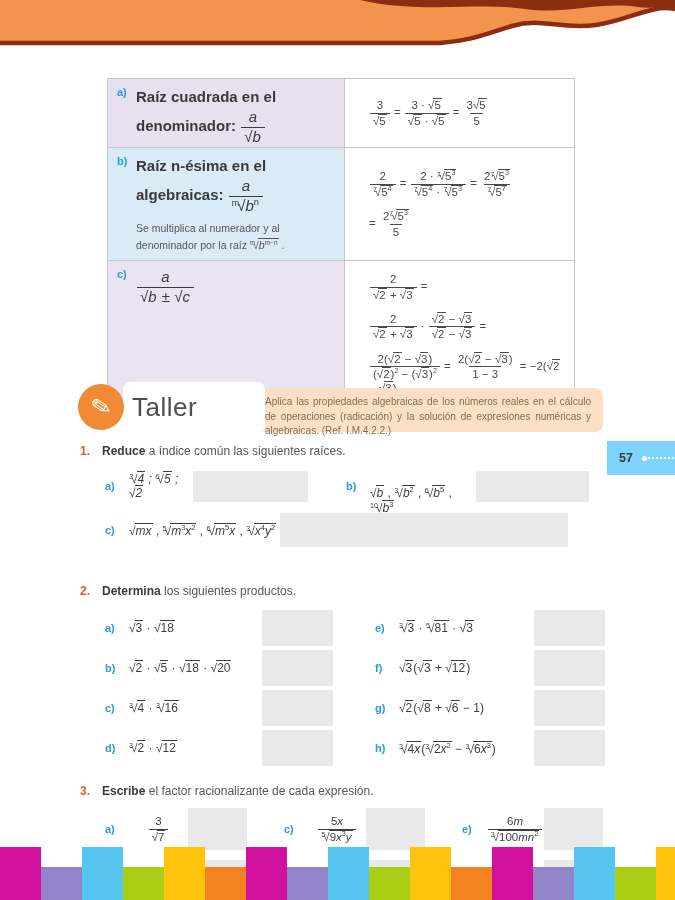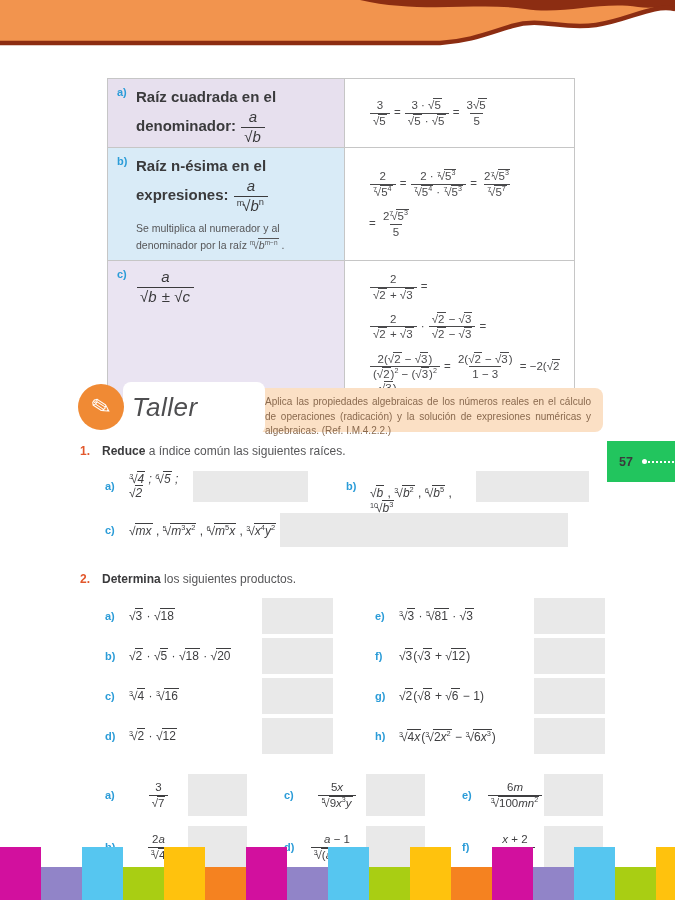--- a/index.html
+++ b/index.html
@@ -37,24 +37,24 @@
   sup.mp{font-size:.62em;}
   i.mv{font-style:italic;}
 
   
   .taller{position:absolute;left:75px;top:382px;width:528px;height:52px;}
   .taller-banner{position:absolute;left:105px;top:6px;right:0;bottom:2px;background:#fbe0c5;border-radius:8px;padding:7px 12px 7px 85px;box-sizing:border-box;}
   .taller-desc{font-size:10px;line-height:1.45;color:#8a6a4f;text-align:justify;}
   .taller-white{position:absolute;left:48px;top:0;width:142px;height:52px;background:#fff;border-radius:8px;}
   .taller-icon{position:absolute;left:3px;top:2px;width:46px;height:46px;border-radius:50%;background:#f08a34;display:flex;align-items:center;justify-content:center;}
   .taller-icon span{color:#fff;font-size:24px;transform:rotate(-12deg);}
-  .taller-title{position:absolute;left:57px;top:10px;font-size:26px;color:#4e4e50;letter-spacing:.5px;font-style:italic;}
-
-  
-  .page-tab{position:absolute;left:607px;top:441px;width:68px;height:41px;background:#22c55e;display:flex;align-items:center;padding-left:12px;box-sizing:border-box;}
+  .taller-title{position:absolute;left:57px;top:10px;font-size:26px;color:#4e4e50;letter-spacing:.5px;}
+
+  
+  .page-tab{position:absolute;left:607px;top:441px;width:68px;height:34px;background:#7dd3fc;display:flex;align-items:center;padding-left:12px;box-sizing:border-box;}
   .page-num{font-size:12.5px;font-weight:bold;color:#3a3a3c;}
   .tab-dots{display:flex;align-items:center;margin-left:9px;}
   .tab-dot-big{width:5px;height:5px;border-radius:50%;background:#fff;}
   .tab-dot-line{width:26px;border-top:2px dotted #fff;margin-left:1px;}
 
   
   .exercises{position:absolute;left:80px;top:444px;width:528px;}
   .ex-header{font-size:12px;color:#565658;}
   .exnum{color:#e2572b;font-weight:bold;margin-right:12px;}
   .exlead{font-weight:bold;color:#3a3a3c;}
@@ -65,21 +65,21 @@
   .ex1-row1{display:flex;align-items:center;margin:12px 0 10px 25px;height:32px;}
   .ex1-row2{display:flex;align-items:center;margin:0 40px 0 25px;height:36px;}
   .ex1-ma{flex:0 0 64px;font-style:italic;}
   .ex1-boxa{width:115px;height:31px;}
   .ex1-gap{flex:0 0 38px;}
   .ex1-mb{flex:0 0 106px;margin-top:28px;}
   .ex1-boxb{width:113px;height:31px;}
   .ex1-mc{flex:0 0 151px;}
   .ex1-boxc{flex:1;height:34px;}
 
-  .ex2{margin-top:24px;}
+  .ex2{margin-top:36px;}
   .ex2-cols{display:flex;margin:12px 0 0 25px;}
   .ex2-col1{width:228px;margin-right:42px;}
   .ex2-col2{width:230px;}
   .ex2-item{display:flex;align-items:center;height:36px;margin-bottom:4px;}
   .ex2-item .emath{flex:1;}
   .ex2-box{width:71px;height:36px;flex:0 0 auto;}
 
   .ex3{margin-top:14px;}
   .ex3-grid{display:grid;grid-template-columns:142px 141px 141px;column-gap:37px;row-gap:6px;margin:8px 0 0 25px;}
   .ex3-item{display:flex;align-items:center;height:46px;}
@@ -124,21 +124,21 @@
             </span> = <span class="frac">
               <span class="fn">3<span class="rad"><span class="rs">√</span><span class="rb">5</span></span></span>
               <span class="fd">5</span>
             </span></div>
       </div>
     </div>
 
     <div class="trow">
       <div class="tleft rowB rowBh">
         <span class="tlabel">b)</span>
-        <div class="ttitle"><span>Raíz n-ésima en el expresiones:</span> <span class="tmath"><span class="frac">
+        <div class="ttitle"><span>Raíz n-ésima en el algebraicas:</span> <span class="tmath"><span class="frac">
                 <span class="fn"><i class="mv">a</i></span>
                 <span class="fd"><span class="rad"><sup class="ri">m</sup><span class="rs">√</span><span class="rb"><i class="mv">b</i><sup class="mp">n</sup></span></span></span>
               </span></span></div>
         <div class="tbody">Se multiplica al numerador y al denominador por la raíz <span class="rad"><sup class="ri">m</sup><span class="rs">√</span><span class="rb"><i class="mv">b</i><sup class="mp">m−n</sup></span></span> .</div>
       </div>
       <div class="tright">
         <div class="tformula"><span class="frac">
               <span class="fn">2</span>
               <span class="fd"><span class="rad"><sup class="ri">7</sup><span class="rs">√</span><span class="rb">5<sup class="mp">4</sup></span></span></span>
             </span> = <span class="frac">
@@ -274,20 +274,23 @@
           <div class="ex2-item">
             <span class="letter">h)</span>
             <span class="emath"><span class="rad"><sup class="ri">3</sup><span class="rs">√</span><span class="rb">4<i class="mv">x</i></span></span>(<span class="rad"><sup class="ri">3</sup><span class="rs">√</span><span class="rb">2<i class="mv">x</i><sup class="mp">2</sup></span></span> − <span class="rad"><sup class="ri">3</sup><span class="rs">√</span><span class="rb">6<i class="mv">x</i><sup class="mp">3</sup></span></span>)</span>
             <div class="abox ex2-box"></div>
           </div>
         </div>
       </div>
     </div>
 
     <div class="ex3">
+      <div class="ex-header">
+        <span class="exnum">3.</span><span class="exlead">Escribe</span><span> el factor racionalizante de cada expresión.</span>
+      </div>
       <div class="ex3-grid">
         <div class="ex3-item">
           <span class="letter">a)</span>
           <span class="emath"><span class="frac">
                 <span class="fn">3</span>
                 <span class="fd"><span class="rad"><span class="rs">√</span><span class="rb">7</span></span></span>
               </span></span>
           <div class="abox ex3-box"></div>
         </div>
         <div class="ex3-item">

